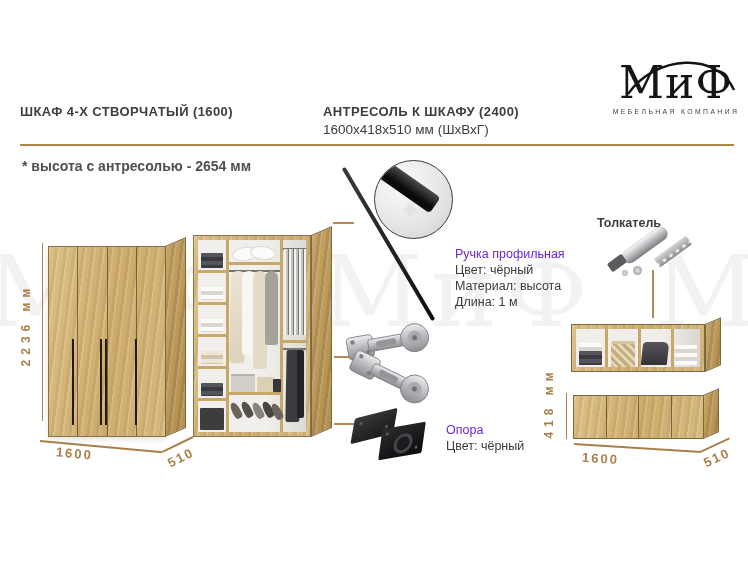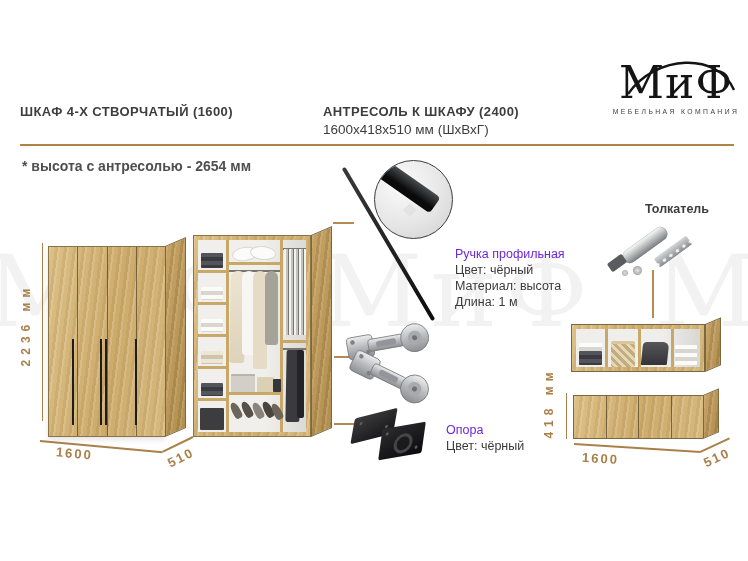--- a/index.html
+++ b/index.html
@@ -104,21 +104,21 @@
   #support-img { left:350px; top:408px; width:88px; height:58px; }
   .sup-back { position:absolute; left:2px; top:6px; width:44px; height:24px; border-radius:2px;
               background:linear-gradient(160deg,#3c3c3f,#151517); transform:rotate(-14deg) skewX(-24deg); }
   .sup-front { position:absolute; left:30px; top:18px; width:44px; height:30px; border-radius:2px;
                background:linear-gradient(160deg,#2c2c2f,#0b0b0d); transform:rotate(-10deg) skewX(-18deg); }
   .sup-ring { position:absolute; left:14px; top:8px; width:13px; height:13px; border-radius:50%;
               border:3px solid #46464a; background:#1a1a1c; }
   .holedot { position:absolute; width:3px; height:3px; border-radius:50%; background:#5c5c60; }
 
   
-  #pusher-label { left:597px; top:202px; width:112px; text-align:right; font-size:12.5px; font-weight:bold; }
+  #pusher-label { left:597px; top:216px; width:112px; text-align:left; font-size:12.5px; font-weight:bold; }
   #pusher-img { left:607px; top:216px; width:92px; height:62px; }
   .pu-body { position:absolute; left:12px; top:22px; width:52px; height:14px; border-radius:7px;
              background:linear-gradient(180deg,#fdfdfd,#a8a9ac 65%,#7c7d80); transform:rotate(-36deg);
              box-shadow:inset 0 0 1px #666; }
   .pu-tip { position:absolute; left:1px; top:42px; width:18px; height:10px; border-radius:2px;
             background:#5a5b5e; transform:rotate(-36deg); }
   .pu-plate { position:absolute; left:46px; top:30px; width:40px; height:11px; border-radius:2px;
               background:linear-gradient(180deg,#d7d8da,#8a8b8e);
               background-image:radial-gradient(circle,#f3f3f3 1.5px, rgba(0,0,0,0) 1.9px),linear-gradient(180deg,#d7d8da,#8a8b8e);
               background-size:8px 11px,100% 100%; background-position:4px 2px,0 0; background-repeat:repeat-x,no-repeat;

